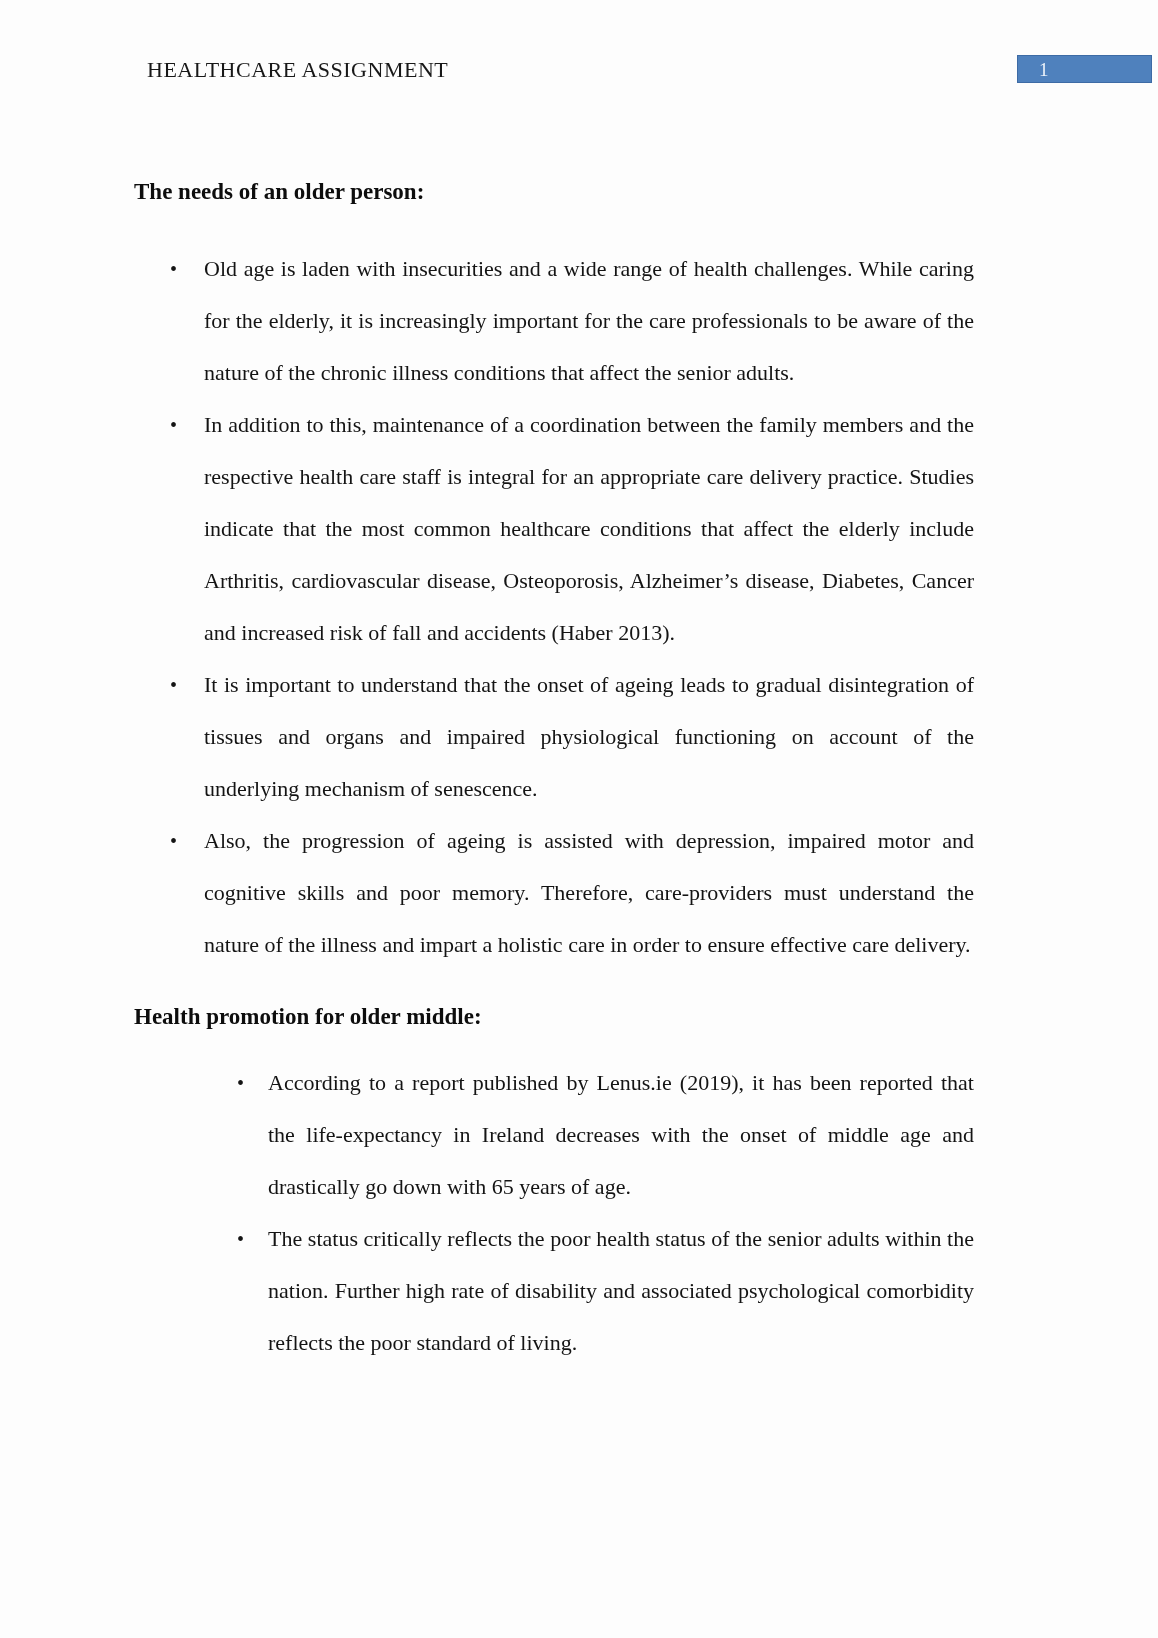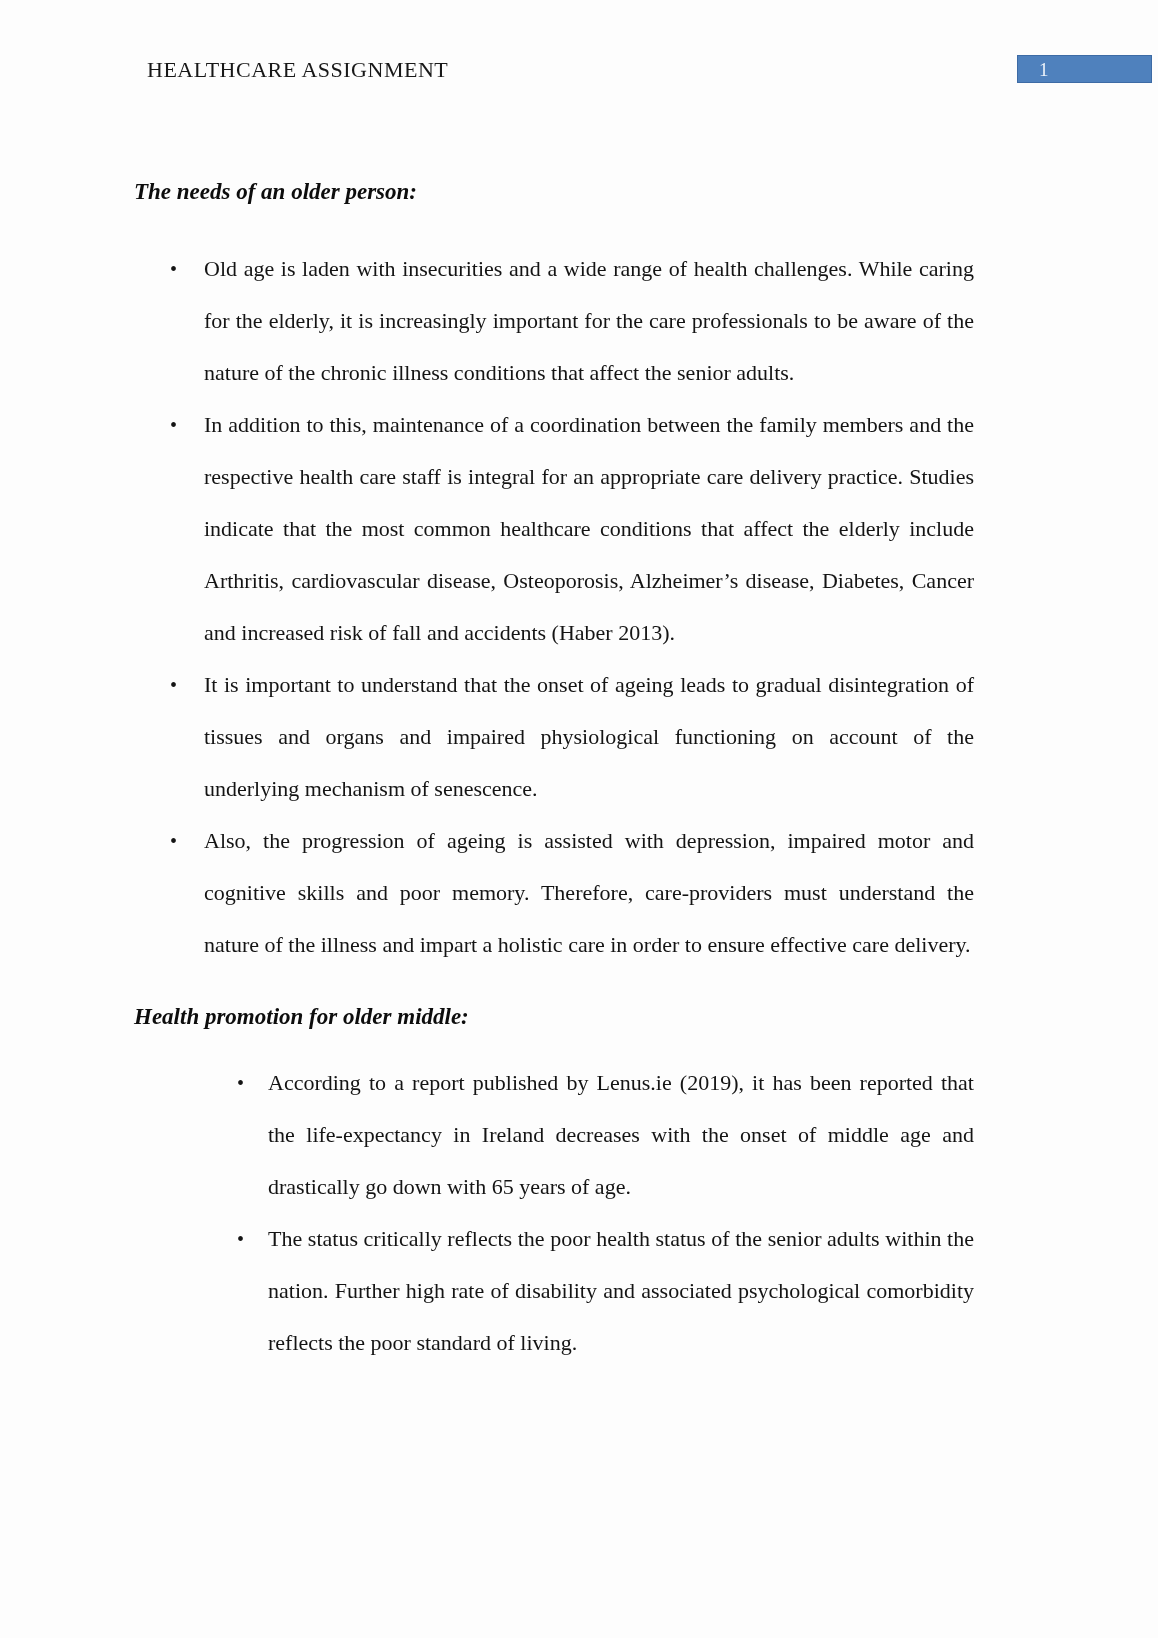--- a/index.html
+++ b/index.html
@@ -48,21 +48,20 @@
     left: 134px;
     top: 178px;
     width: 840px;
   }
 
   .section-heading {
     font-size: 23px;
     font-weight: bold;
     line-height: 28px;
     color: #0d0d0d;
-    font-style: italic;
   }
 
   ul.bullets {
     list-style: none;
     margin: 0;
     padding: 0;
   }
   ul.bullets li {
     position: relative;
     font-size: 22px;

